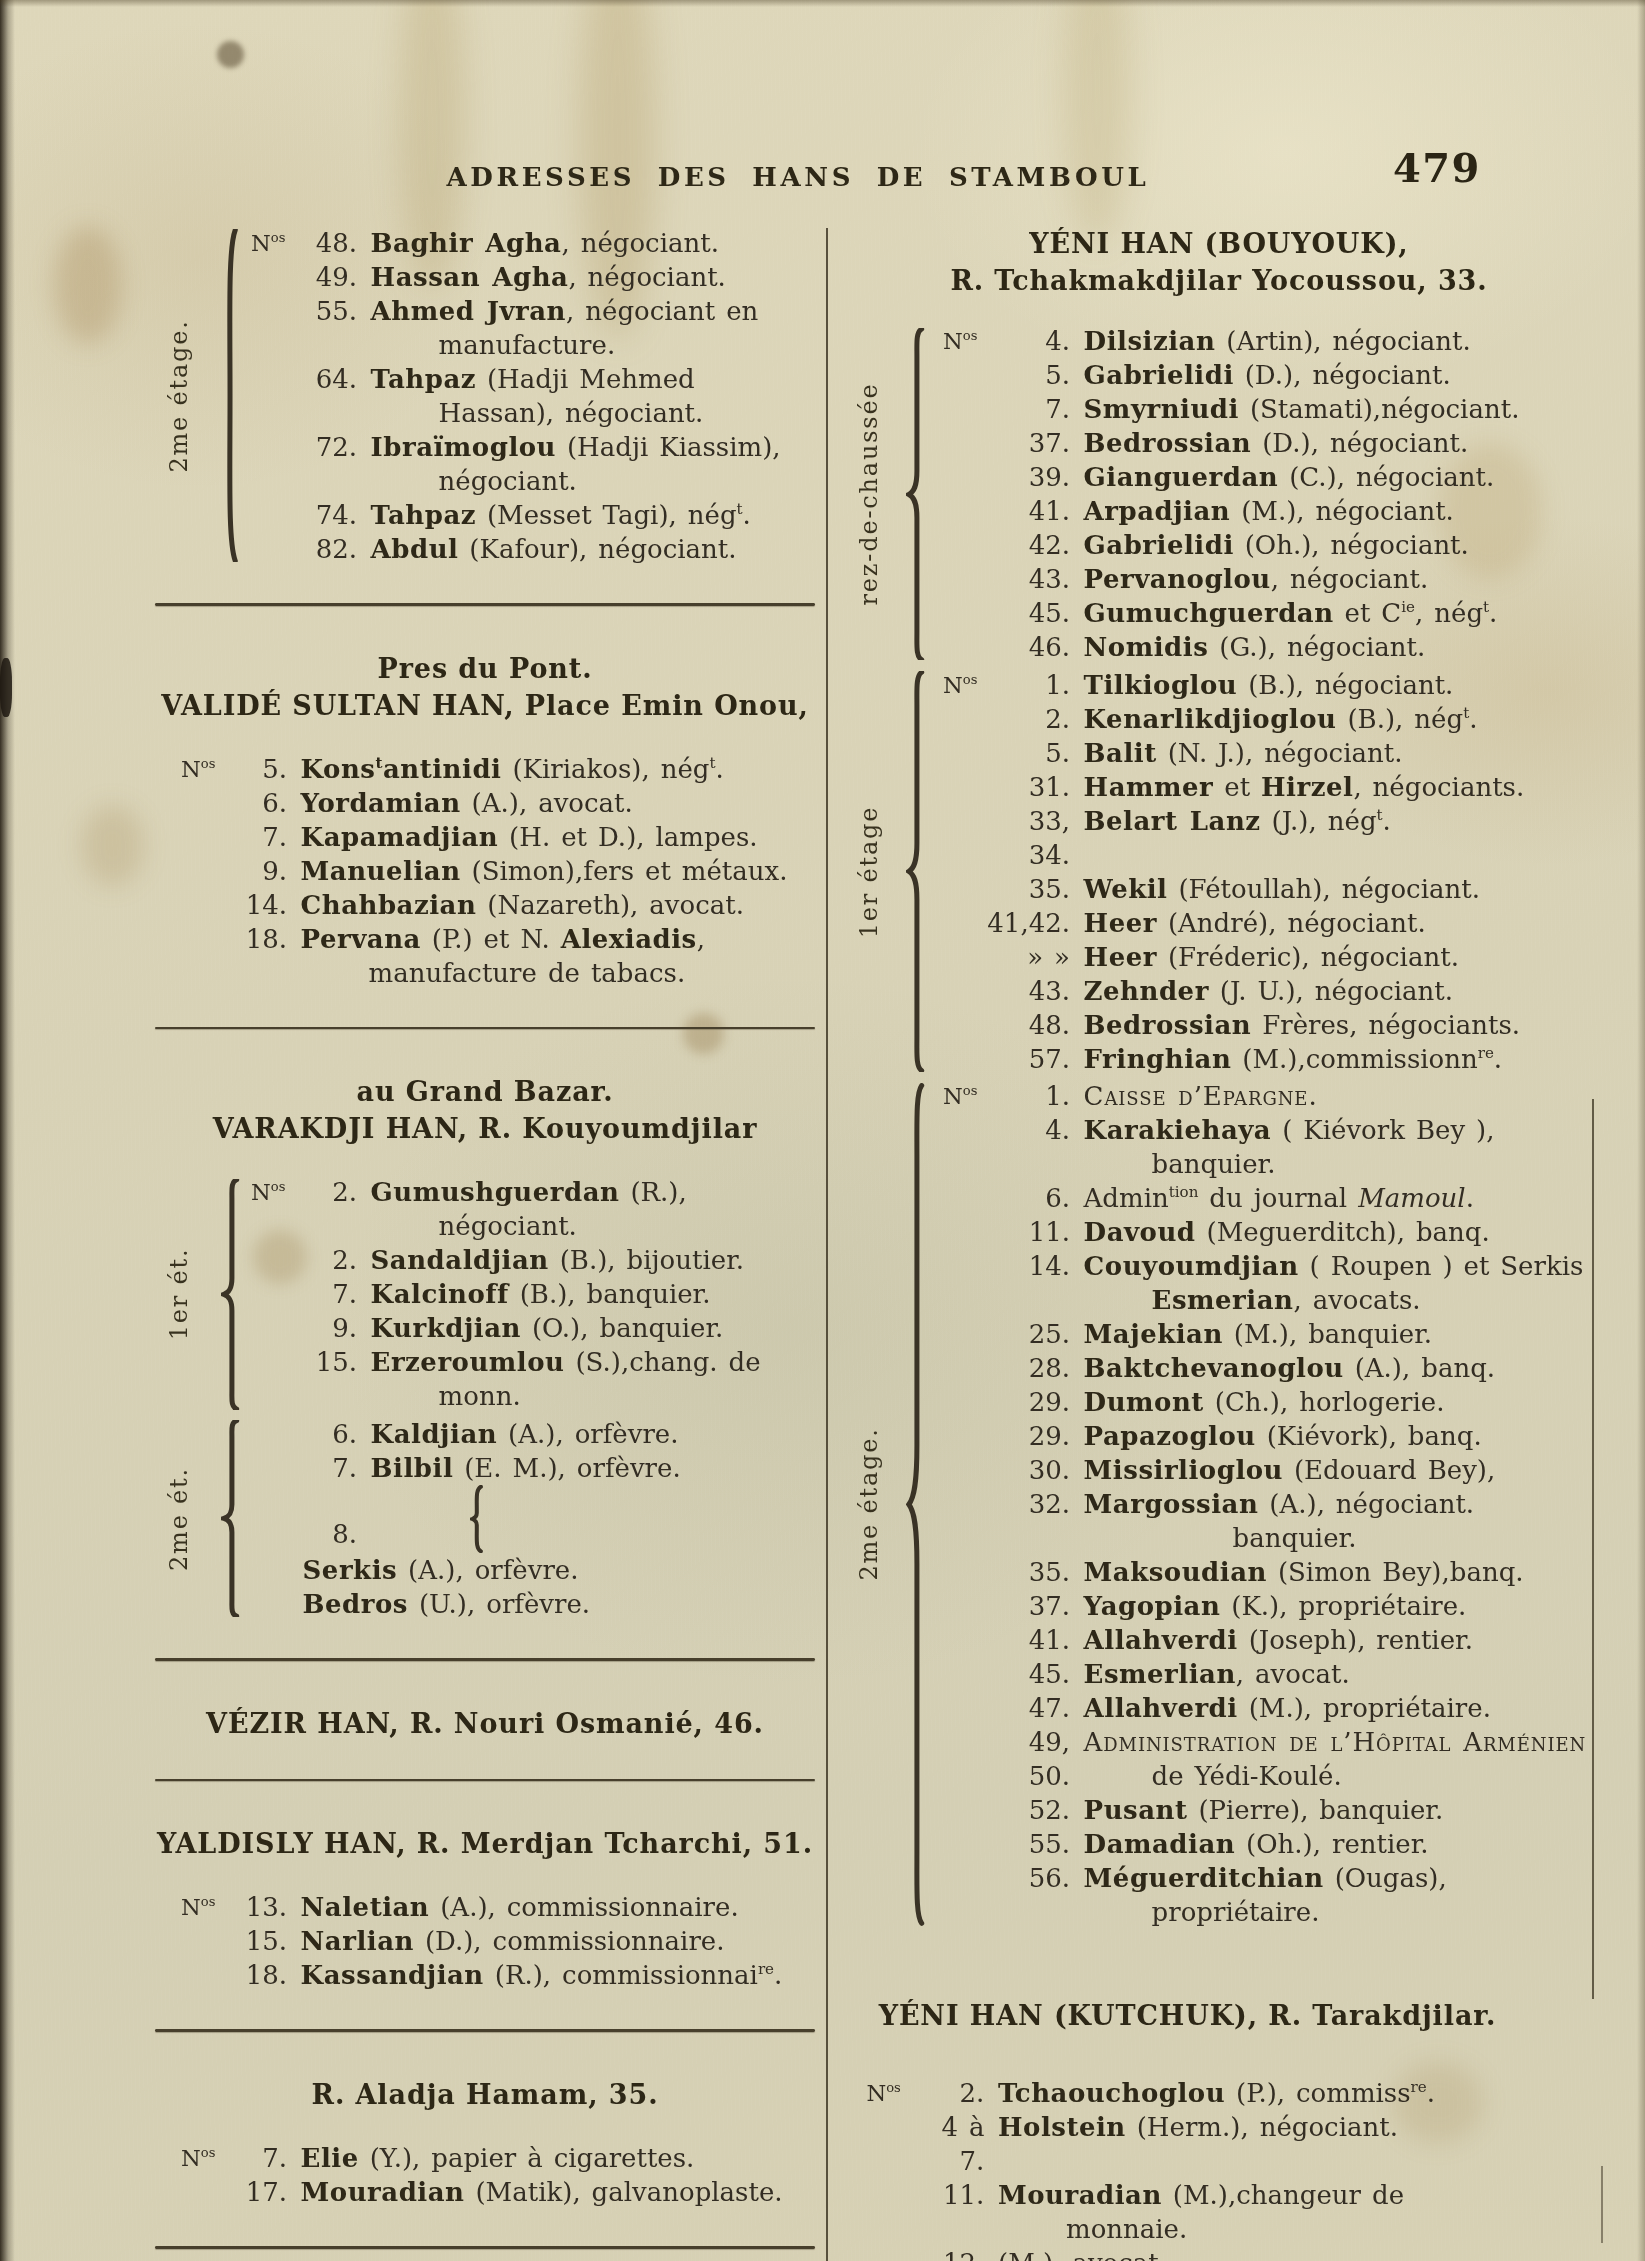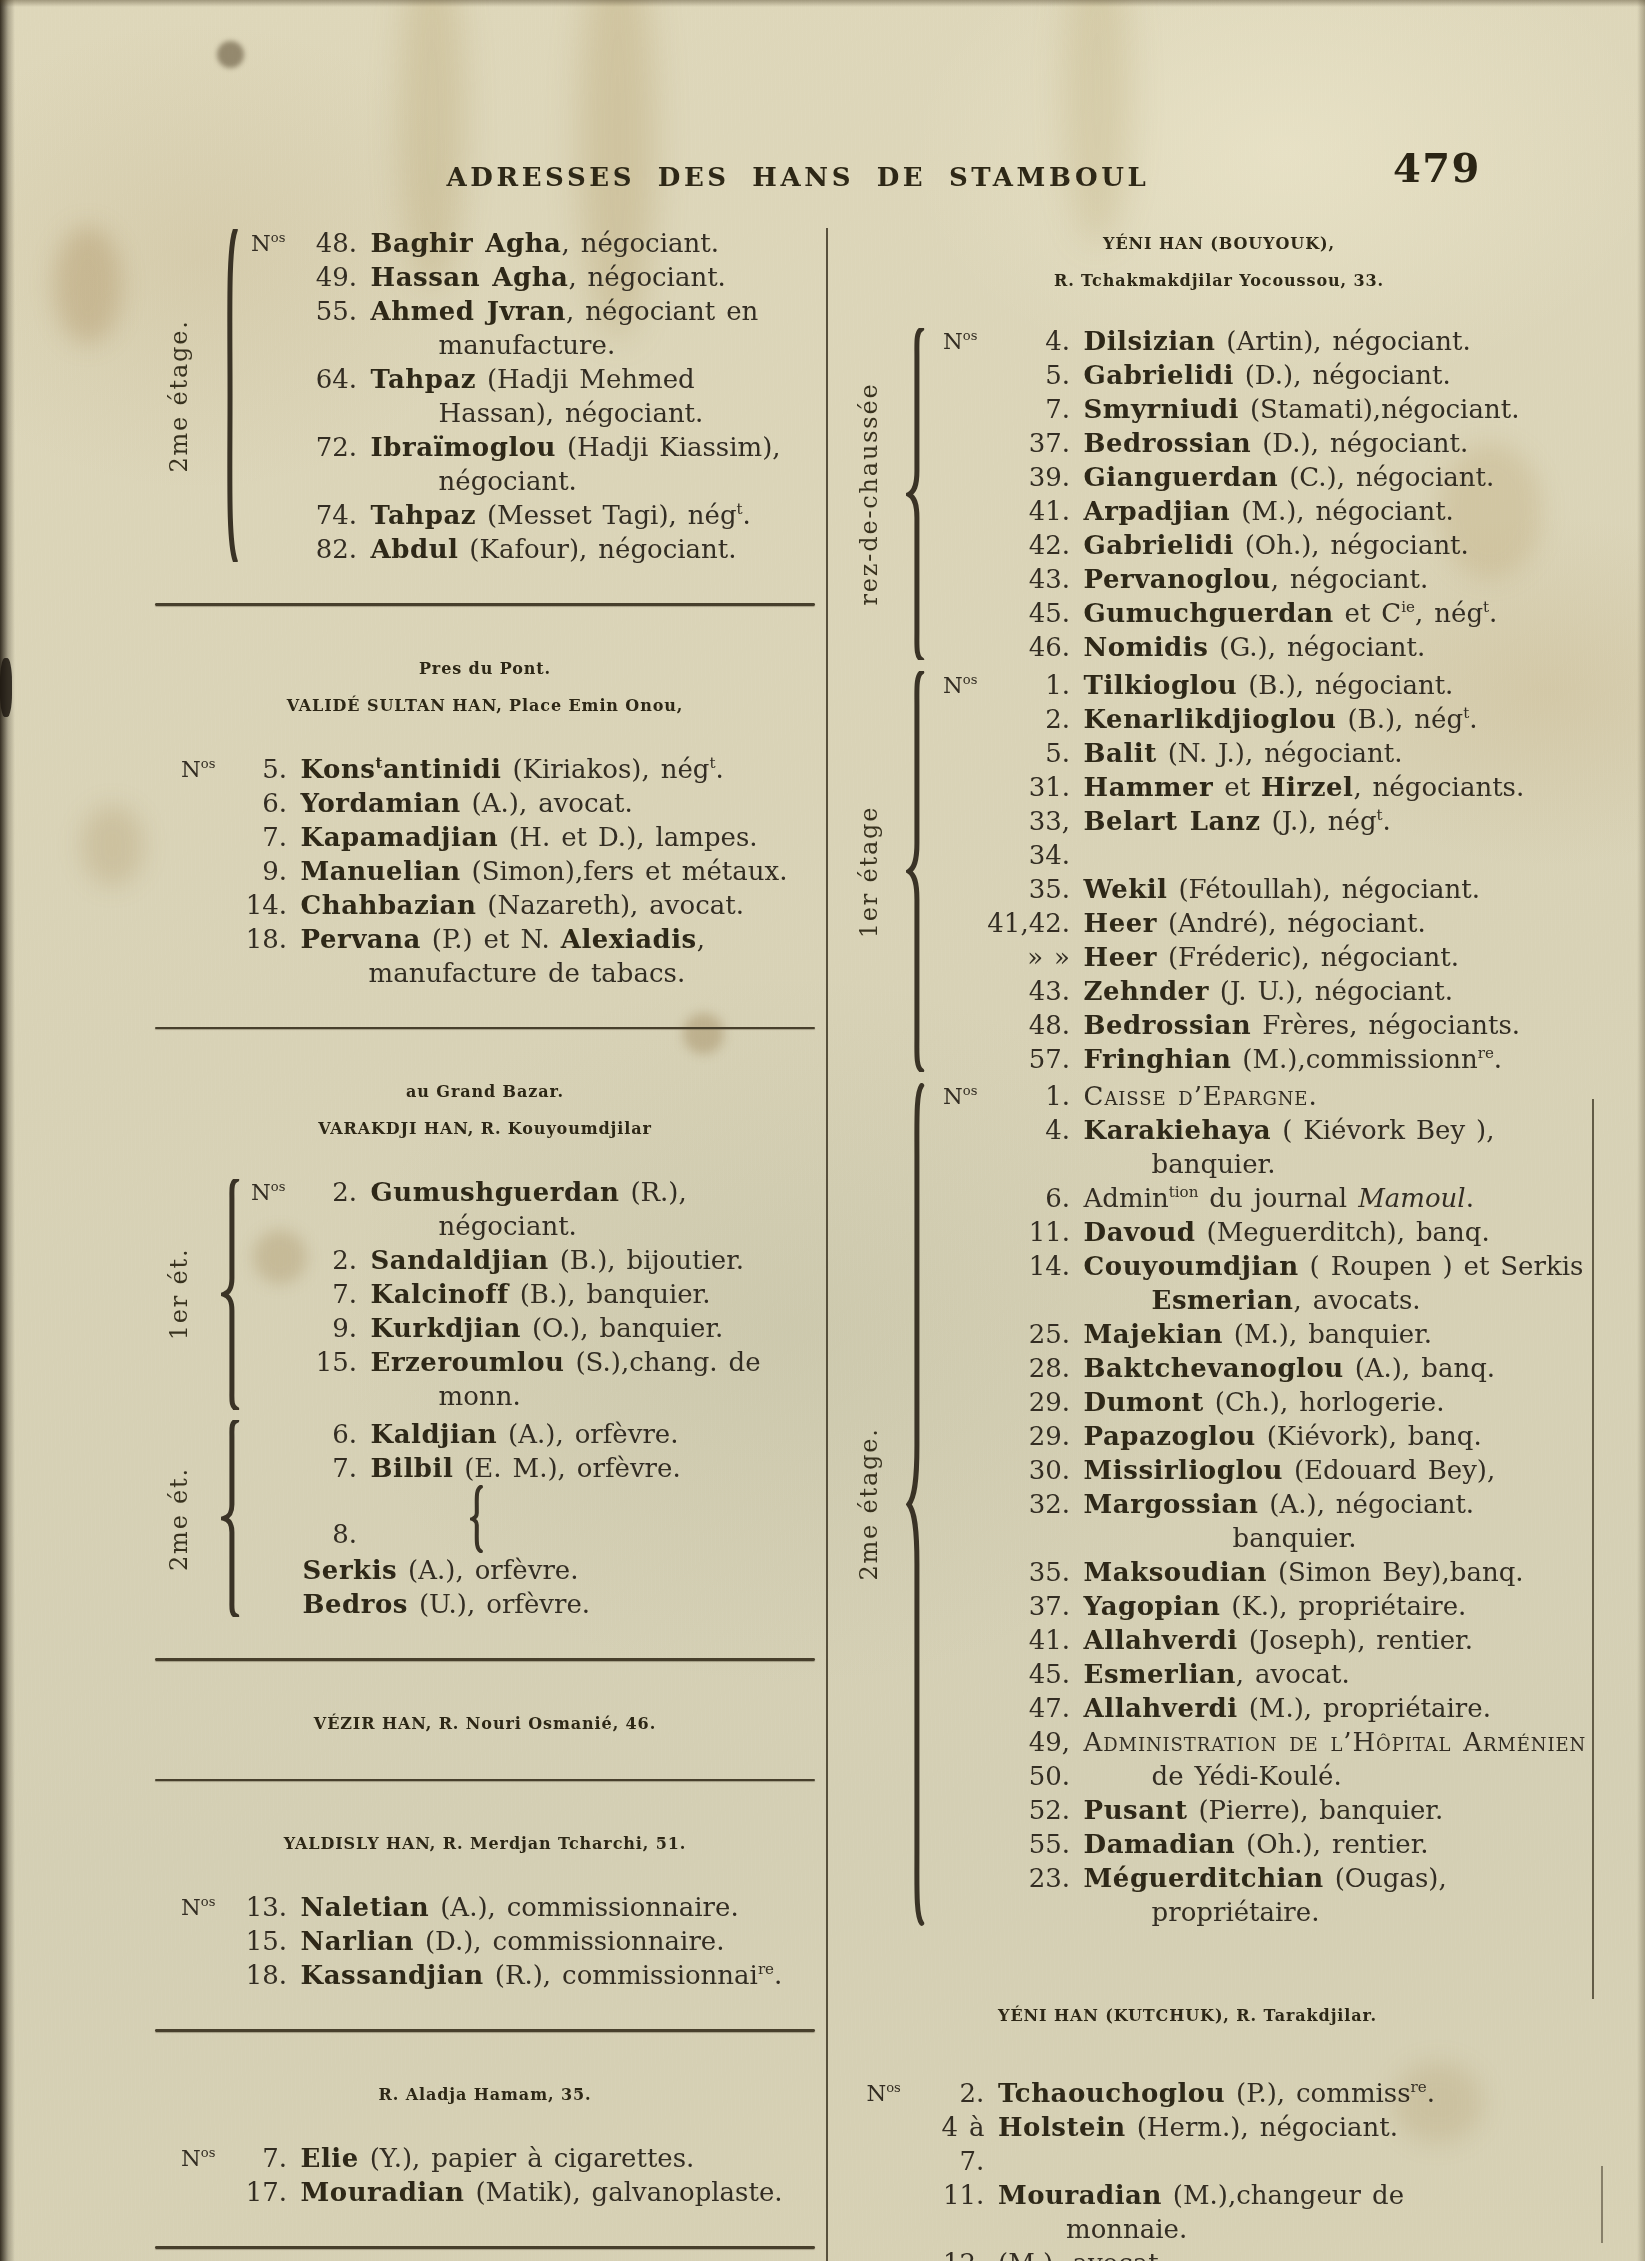--- a/index.html
+++ b/index.html
@@ -46,21 +46,21 @@
   .vrule{position:absolute;width:2.3px;background:#453d2b;}
   .vrule-center{left:826px;top:228px;height:2196px;opacity:.88;}
   .vrule-right{left:1592px;top:1099px;height:900px;opacity:.8;}
   .vrule-right2{left:1601px;top:2166px;height:77px;opacity:.55;}
   
   .col{position:absolute;top:225px;}
   .col-left{left:149px;width:672px;}
   .col-right{left:846px;width:746px;}
   
   .han-section{position:relative;}
-  .title-line{font-weight:bold;text-align:center;font-size:16px;line-height:37px;
+  .title-line{font-weight:bold;text-align:center;font-size:27px;line-height:37px;
     letter-spacing:0.9px;color:#2d2716;}
   .title-block{margin-bottom:28px;}
   .hrule{height:2.7px;background:#473f2c;width:660px;margin:37px auto 44px auto;border-radius:1.4px;
     box-shadow:0 0.9px 0.9px rgba(71,63,44,0.35);}
   
   .group{position:relative;margin:0.9px 0 3.6px 0;}
   .group.plain{padding-left:32px;}
   .group.with-brace{padding-left:97px;}
   .col-left .group.with-brace{padding-left:102px;}
   .brace{position:absolute;left:60px;top:3.6px;height:calc(100% - 7.2px);width:19px;}
@@ -557,21 +557,21 @@
     <span class="num">52.</span>
     <span class="text"><b class="entry-name">Pusant</b> (Pierre), banquier.</span>
   </div>
             <div class="row">
     <span class="nos"></span>
     <span class="num">55.</span>
     <span class="text"><b class="entry-name">Damadian</b> (Oh.), rentier.</span>
   </div>
             <div class="row">
     <span class="nos"></span>
-    <span class="num">23.</span>
+    <span class="num">56.</span>
     <span class="text"><b class="entry-name">Méguerditchian</b> (Ougas), propriétaire.</span>
   </div>
           </div>
   </div>
       </section>
       <section class="han-section" data-section-id="yeni-han-kutchuk">
         <div class="title-block">
           <div class="title-line">YÉNI HAN (KUTCHUK), R. Tarakdjilar.</div>
         </div>
         <div class="group plain">

